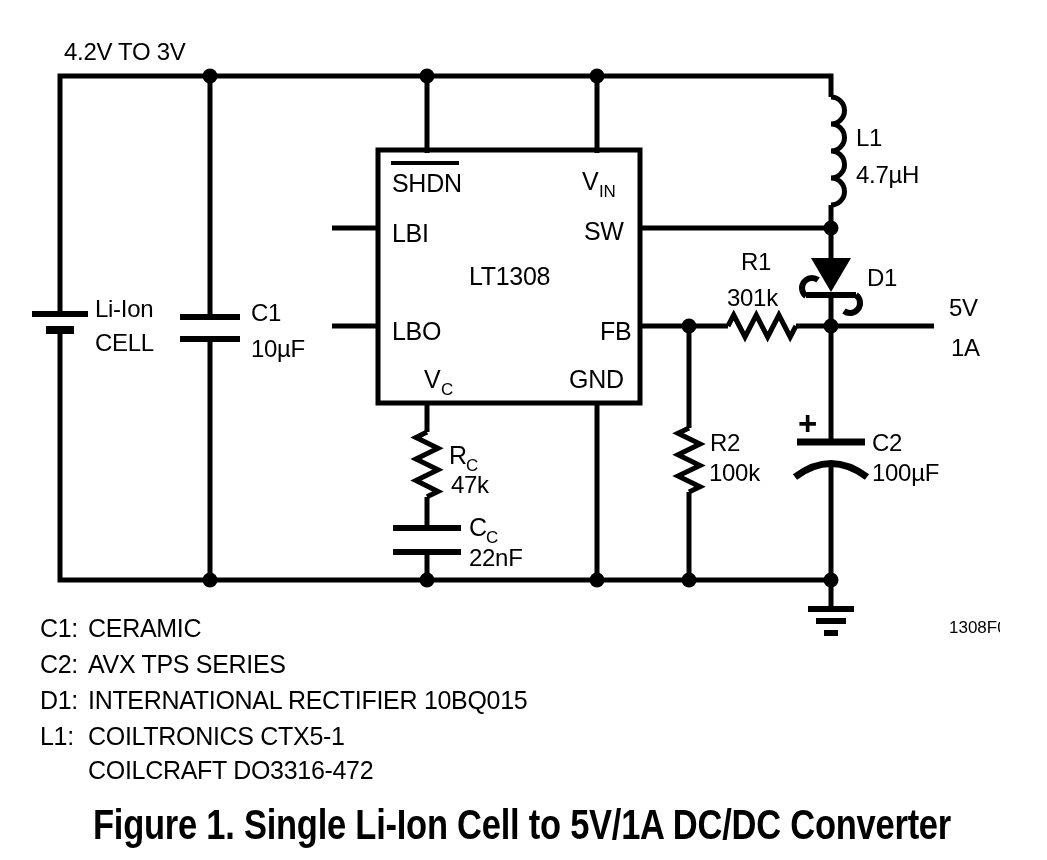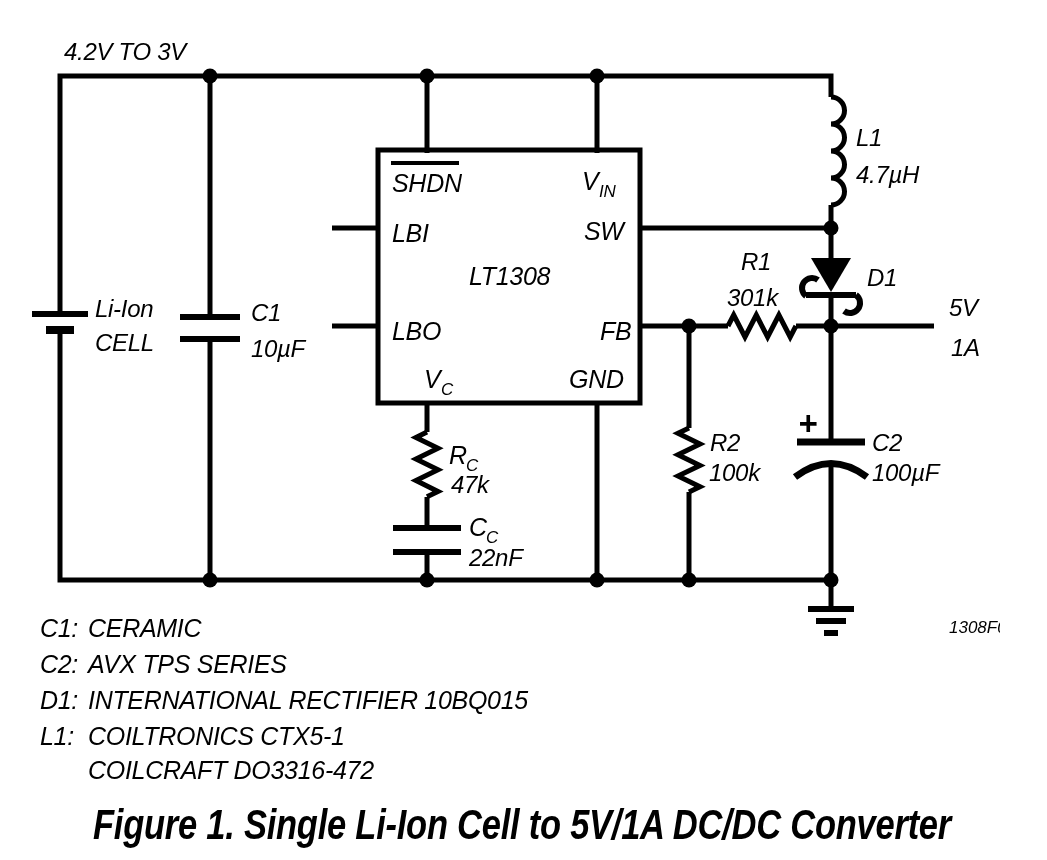--- a/index.html
+++ b/index.html
@@ -2,21 +2,20 @@
 <html><head>
 <meta charset="utf-8">
 <style>
   html, body { margin: 0; padding: 0; background: #ffffff; }
   .page {
     position: relative;
     width: 1000px;
     height: 860px;
     background: #ffffff;
     overflow: hidden;
-    font-style: italic;
   }
   svg text {
     font-family: "Liberation Sans", "DejaVu Sans", sans-serif;
     fill: #000000;
     letter-spacing: -0.3px;
   }
   .lbl  { font-size: 24px; }
   .pin  { font-size: 25px; }
   .sub  { font-size: 17px; }
   .tiny { font-size: 17px; letter-spacing: 0; }

